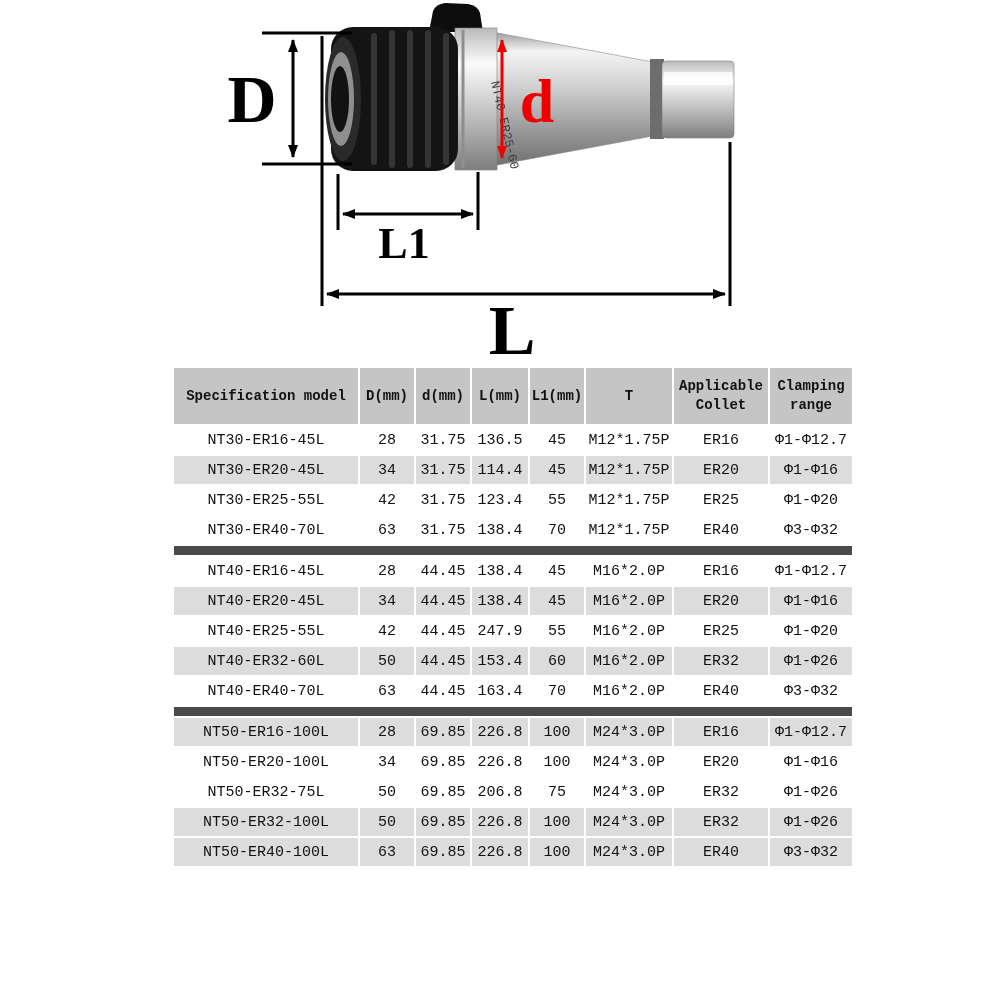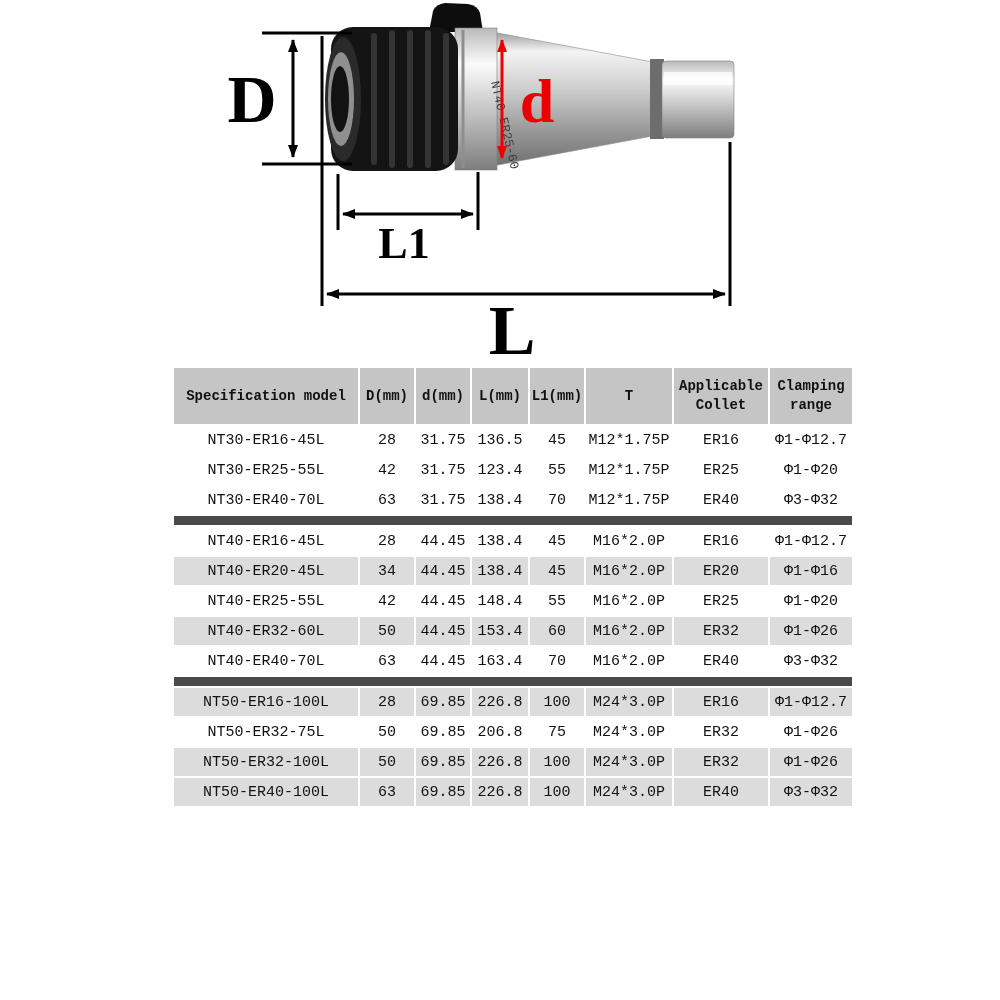--- a/index.html
+++ b/index.html
@@ -162,20 +162,30 @@
           <tr>
             <td>NT30-ER16-45L</td>
             <td>28</td>
             <td>31.75</td>
             <td>136.5</td>
             <td>45</td>
             <td>M12*1.75P</td>
             <td>ER16</td>
             <td>Φ1-Φ12.7</td>
           </tr>
+          <tr class="alt">
+            <td>NT30-ER20-45L</td>
+            <td>34</td>
+            <td>31.75</td>
+            <td>114.4</td>
+            <td>45</td>
+            <td>M12*1.75P</td>
+            <td>ER20</td>
+            <td>Φ1-Φ16</td>
+          </tr>
           <tr>
             <td>NT30-ER25-55L</td>
             <td>42</td>
             <td>31.75</td>
             <td>123.4</td>
             <td>55</td>
             <td>M12*1.75P</td>
             <td>ER25</td>
             <td>Φ1-Φ20</td>
           </tr>
@@ -209,21 +219,21 @@
             <td>138.4</td>
             <td>45</td>
             <td>M16*2.0P</td>
             <td>ER20</td>
             <td>Φ1-Φ16</td>
           </tr>
           <tr>
             <td>NT40-ER25-55L</td>
             <td>42</td>
             <td>44.45</td>
-            <td>148.4</td>
+            <td>247.9</td>
             <td>55</td>
             <td>M16*2.0P</td>
             <td>ER25</td>
             <td>Φ1-Φ20</td>
           </tr>
           <tr class="alt">
             <td>NT40-ER32-60L</td>
             <td>50</td>
             <td>44.45</td>
             <td>153.4</td>
@@ -247,20 +257,30 @@
           </tr>
           <tr class="alt">
             <td>NT50-ER16-100L</td>
             <td>28</td>
             <td>69.85</td>
             <td>226.8</td>
             <td>100</td>
             <td>M24*3.0P</td>
             <td>ER16</td>
             <td>Φ1-Φ12.7</td>
+          </tr>
+          <tr>
+            <td>NT50-ER20-100L</td>
+            <td>34</td>
+            <td>69.85</td>
+            <td>226.8</td>
+            <td>100</td>
+            <td>M24*3.0P</td>
+            <td>ER20</td>
+            <td>Φ1-Φ16</td>
           </tr>
           <tr>
             <td>NT50-ER32-75L</td>
             <td>50</td>
             <td>69.85</td>
             <td>206.8</td>
             <td>75</td>
             <td>M24*3.0P</td>
             <td>ER32</td>
             <td>Φ1-Φ26</td>

